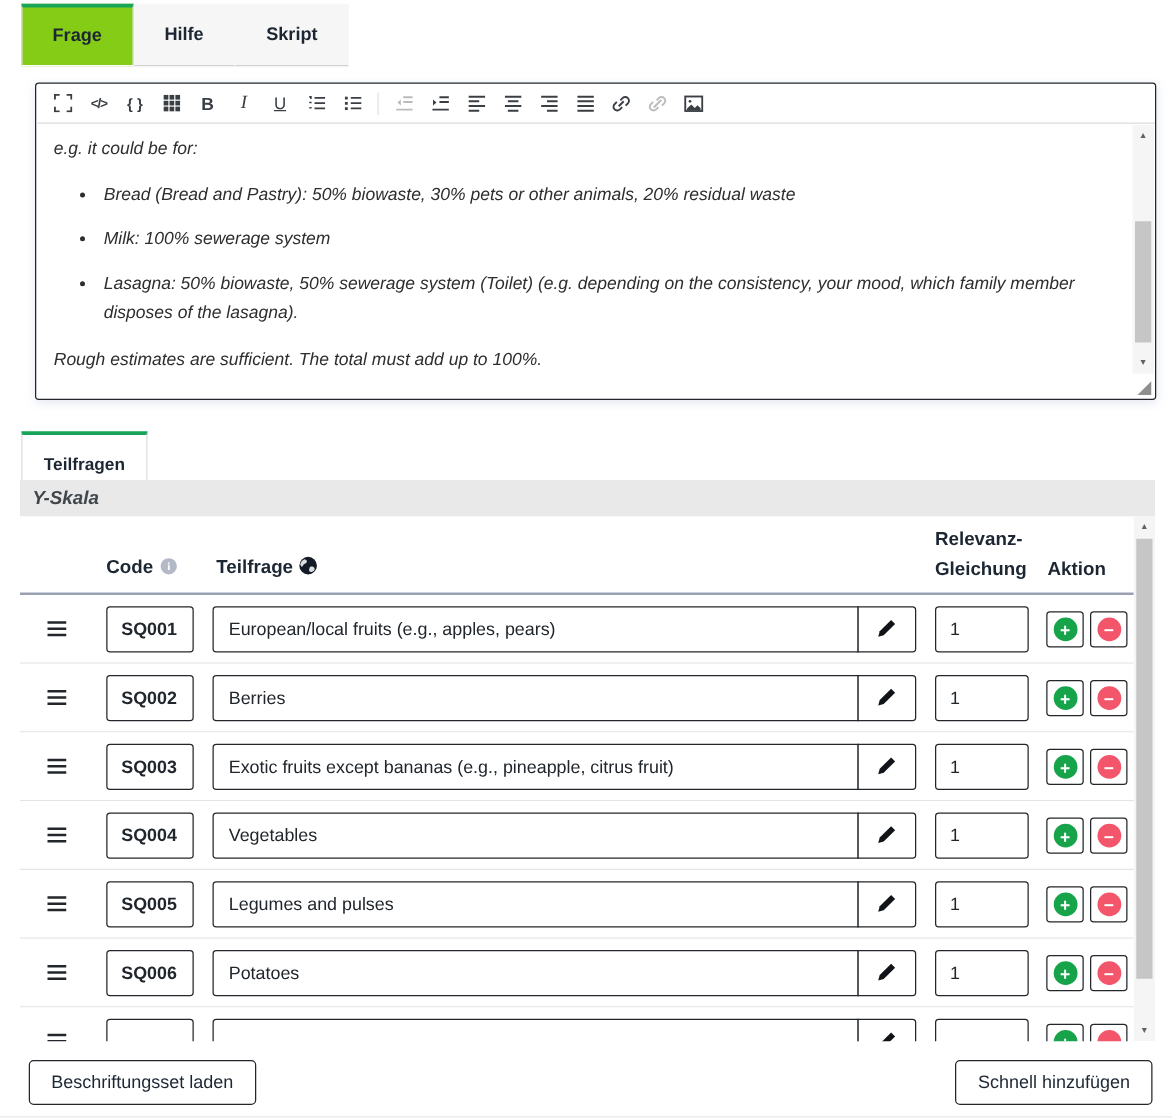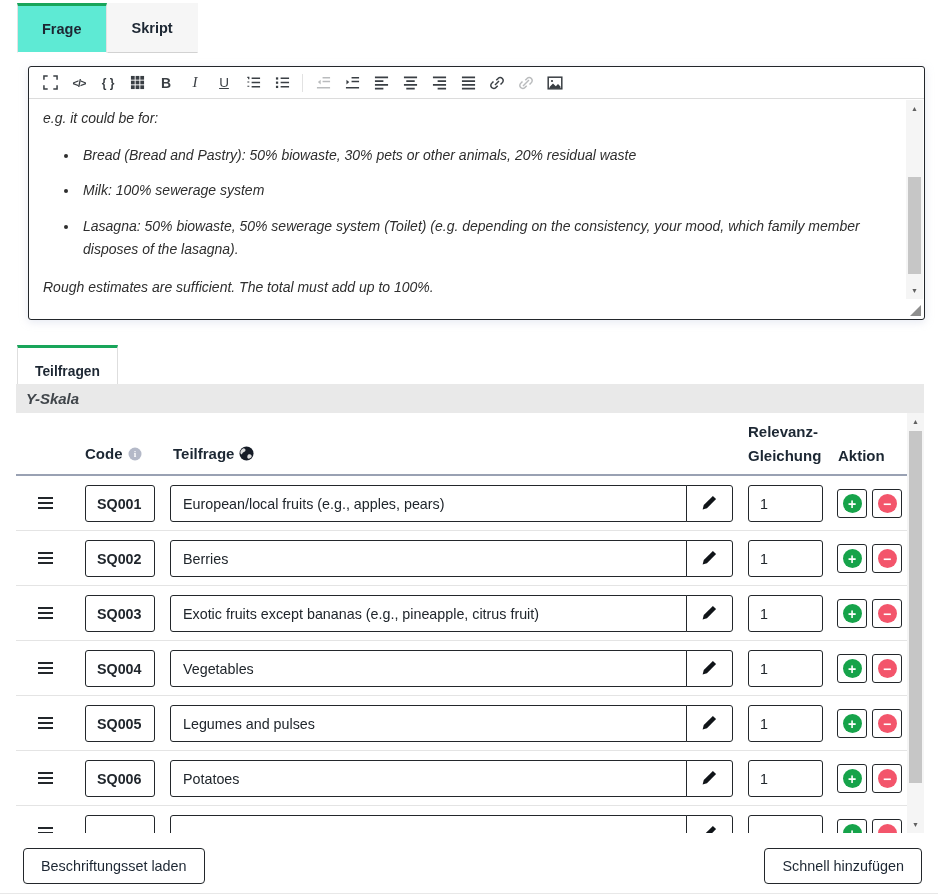--- a/index.html
+++ b/index.html
@@ -4,21 +4,21 @@
 <style>
   * { margin:0; padding:0; box-sizing:border-box; }
   html,body { background:#fff; }
   body { font-family:"Liberation Sans", sans-serif; color:#20262c; }
   #app { position:relative; width:938px; height:896px; background:#fff; overflow:hidden; }
 
   
   .q-tabs { position:absolute; left:17px; top:3px; display:flex; }
   .q-tab { height:50px; padding:0 24px; display:flex; align-items:center; font-size:14.5px; font-weight:600;
            color:#1d2733; background:#f6f6f6; border:1px solid transparent; border-bottom:1px solid #d2d2d2; cursor:pointer; }
-  .q-tab.active { background:#5eead4; border-top:3px solid #18a55a; border-left:1px solid #e3e3e3;
+  .q-tab.active { background:#84cc16; border-top:3px solid #18a55a; border-left:1px solid #e3e3e3;
                   border-right:1px solid #e3e3e3; border-bottom:1px solid #fff; }
 
   
   .editor { position:absolute; left:28px; top:66px; width:897px; height:254px;
             border:1px solid #23272b; border-radius:3px; background:#fff;
             box-shadow:0 2px 8px rgba(180,190,215,.35); }
   .toolbar { position:absolute; left:0; right:0; top:0; height:32px; border-bottom:1px solid #dcdcdc;
              display:flex; align-items:center; padding-left:12px; gap:11px; }
   .tb { width:18px; height:18px; display:flex; align-items:center; justify-content:center;
         color:#3a3f44; cursor:pointer; flex:0 0 auto; }
@@ -100,20 +100,21 @@
   .btn-quick { right:16px; }
   .bottom-line { position:absolute; left:0; right:0; top:893px; height:1px; background:#e8e8e8; }
 </style>
 </head>
 <body>
 
 <div id="app">
 
   <div class="q-tabs">
     <div class="q-tab active">Frage</div>
+    <div class="q-tab">Hilfe</div>
     <div class="q-tab">Skript</div>
   </div>
 
   <div class="editor">
     <div class="toolbar">
       <span class="tb">
         <svg width="15" height="15" viewBox="0 0 16 16" fill="none" stroke="#3a3f44" stroke-width="1.6">
             <path d="M1 5V1h4M11 1h4v4M15 11v4h-4M5 15H1v-4"></path>
           </svg>
       </span>

